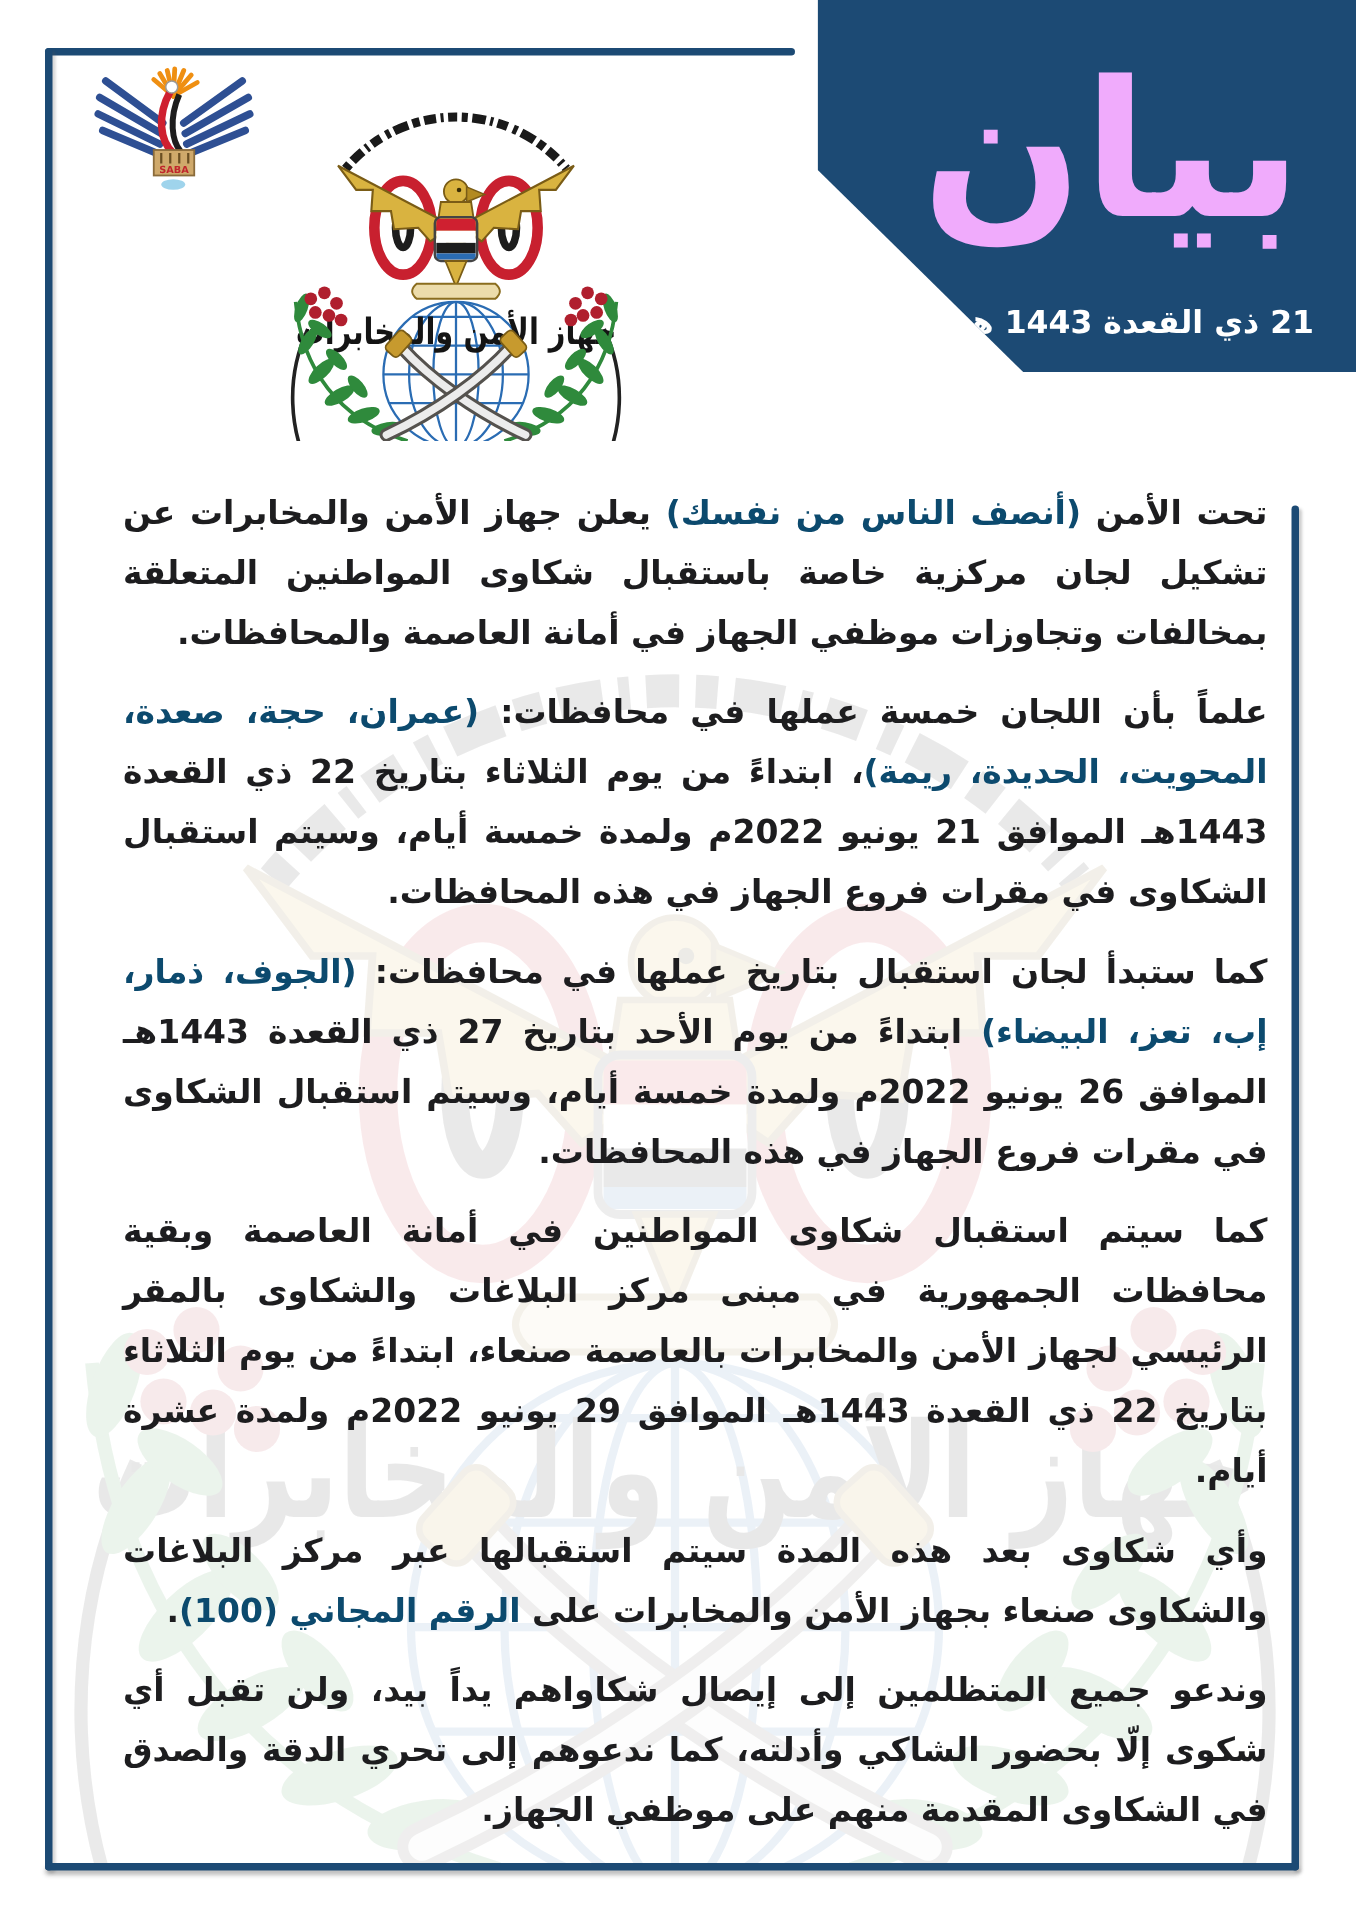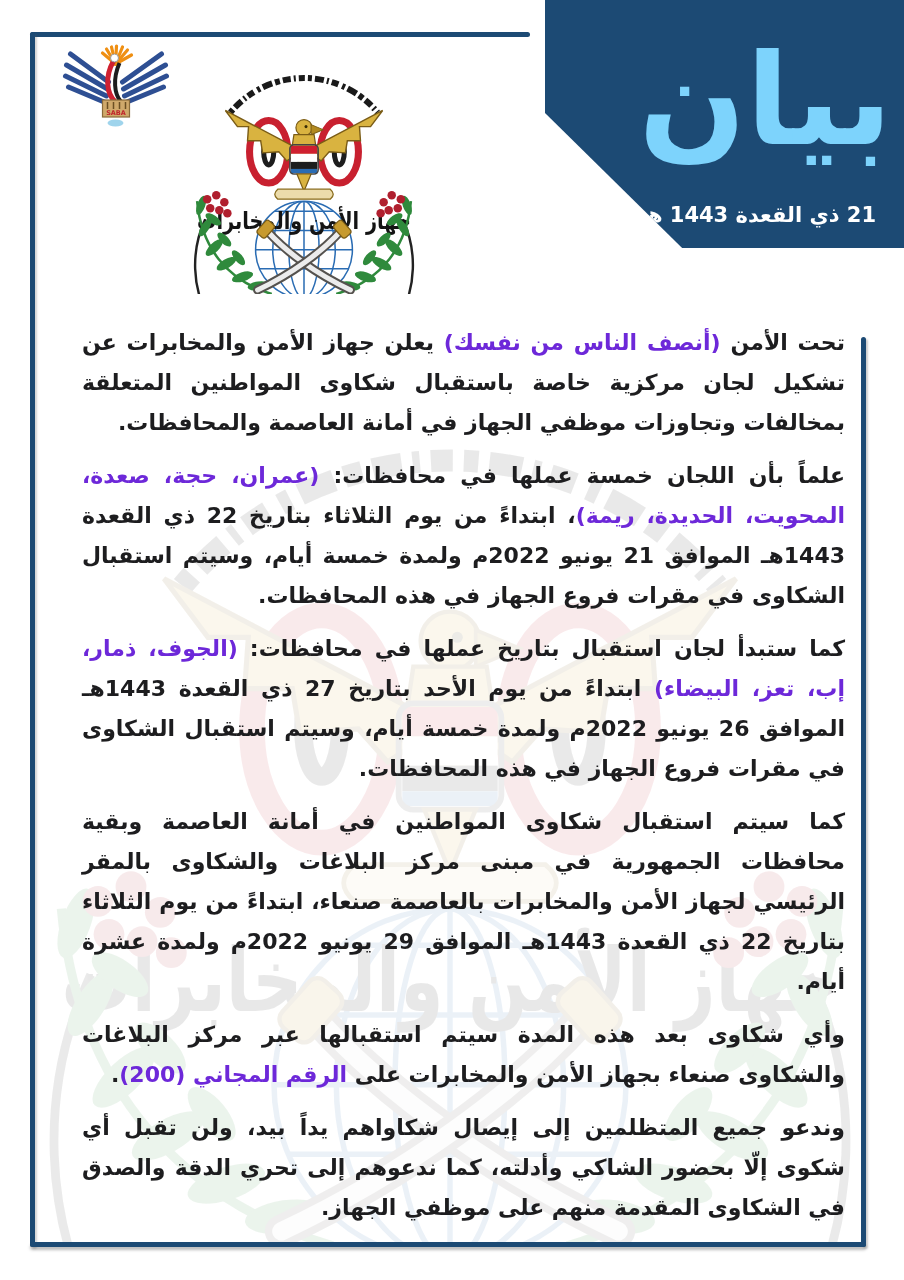--- a/index.html
+++ b/index.html
@@ -16,40 +16,40 @@
   .frame-left{left:30px;top:32px;width:5px;height:1215px;box-shadow:2px 2px 2px rgba(90,90,90,.25);}
   .frame-right{left:861px;top:337px;width:5px;height:910px;box-shadow:2px 2px 2px rgba(90,90,90,.3);}
   .frame-bottom{left:30px;top:1242px;width:836px;height:5px;box-shadow:0 3px 3px rgba(90,90,90,.4);}
   
   .banner{
     position:absolute;left:545px;top:0;width:359px;height:248px;
     background:#1c4a74;
     clip-path:polygon(0 0,100% 0,100% 100%,38.2% 100%,0 45.6%);
   }
   .banner-title{
-    position:absolute;top:0;right:12px;height:202px;
+    position:absolute;top:0;right:36px;height:202px;
     display:flex;align-items:center;
-    color:#7dd3fc;font-size:126px;font-weight:bold;line-height:1;
+    color:#f0abfc;font-size:126px;font-weight:bold;line-height:1;
   }
   .banner-date{
     position:absolute;top:203px;right:28px;
     color:#ffffff;font-size:21px;font-weight:bold;white-space:nowrap;
   }
   
   .saba-logo{position:absolute;left:58px;top:38px;width:116px;height:92px;}
   .main-emblem{position:absolute;left:183px;top:52px;width:242px;height:242px;}
   .sprite{position:absolute;width:0;height:0;overflow:hidden;}
   
   .body-text{
     position:absolute;right:59px;top:323px;width:763px;
     font-size:22px;font-weight:700;line-height:40px;color:#1d1d1f;
     text-align:justify;direction:rtl;
   }
   .para{margin:0 0 13px 0;}
-  .hl{color:#6d28d9;}
+  .hl{color:#0c4a6e;}
 </style>
 </head>
 <body>
 
 <div class="page">
 
   <svg class="sprite" aria-hidden="true">
     <defs>
       <clipPath id="globeclip">
           <circle cx="120" cy="196" r="48"></circle>
@@ -210,17 +210,17 @@
 
   <svg class="main-emblem" viewBox="0 0 240 240">
     <use href="#emblem-core"></use>
   </svg>
 
   <div class="body-text">
       <p class="para"><span>تحت الأمن </span><span class="hl">(أنصف الناس من نفسك)</span><span> يعلن جهاز الأمن والمخابرات عن تشكيل لجان مركزية خاصة باستقبال شكاوى المواطنين المتعلقة بمخالفات وتجاوزات موظفي الجهاز في أمانة العاصمة والمحافظات.</span></p>
       <p class="para"><span>علماً بأن اللجان خمسة عملها في محافظات: </span><span class="hl">(عمران، حجة، صعدة، المحويت، الحديدة، ريمة)</span><span>، ابتداءً من يوم الثلاثاء بتاريخ 22 ذي القعدة 1443هـ الموافق 21 يونيو 2022م ولمدة خمسة أيام، وسيتم استقبال الشكاوى في مقرات فروع الجهاز في هذه المحافظات.</span></p>
       <p class="para"><span>كما ستبدأ لجان استقبال بتاريخ عملها في محافظات: </span><span class="hl">(الجوف، ذمار، إب، تعز، البيضاء)</span><span> ابتداءً من يوم الأحد بتاريخ 27 ذي القعدة 1443هـ الموافق 26 يونيو 2022م ولمدة خمسة أيام، وسيتم استقبال الشكاوى في مقرات فروع الجهاز في هذه المحافظات.</span></p>
       <p class="para"><span>كما سيتم استقبال شكاوى المواطنين في أمانة العاصمة وبقية محافظات الجمهورية في مبنى مركز البلاغات والشكاوى بالمقر الرئيسي لجهاز الأمن والمخابرات بالعاصمة صنعاء، ابتداءً من يوم الثلاثاء بتاريخ 22 ذي القعدة 1443هـ الموافق 29 يونيو 2022م ولمدة عشرة أيام.</span></p>
-      <p class="para"><span>وأي شكاوى بعد هذه المدة سيتم استقبالها عبر مركز البلاغات والشكاوى صنعاء بجهاز الأمن والمخابرات على </span><span class="hl">الرقم المجاني (200)</span><span>.</span></p>
+      <p class="para"><span>وأي شكاوى بعد هذه المدة سيتم استقبالها عبر مركز البلاغات والشكاوى صنعاء بجهاز الأمن والمخابرات على </span><span class="hl">الرقم المجاني (100)</span><span>.</span></p>
       <p class="para"><span>وندعو جميع المتظلمين إلى إيصال شكاواهم يداً بيد، ولن تقبل أي شكوى إلّا بحضور الشاكي وأدلته، كما ندعوهم إلى تحري الدقة والصدق في الشكاوى المقدمة منهم على موظفي الجهاز.</span></p>
     </div>
 
 </div>
 
 </body></html>

